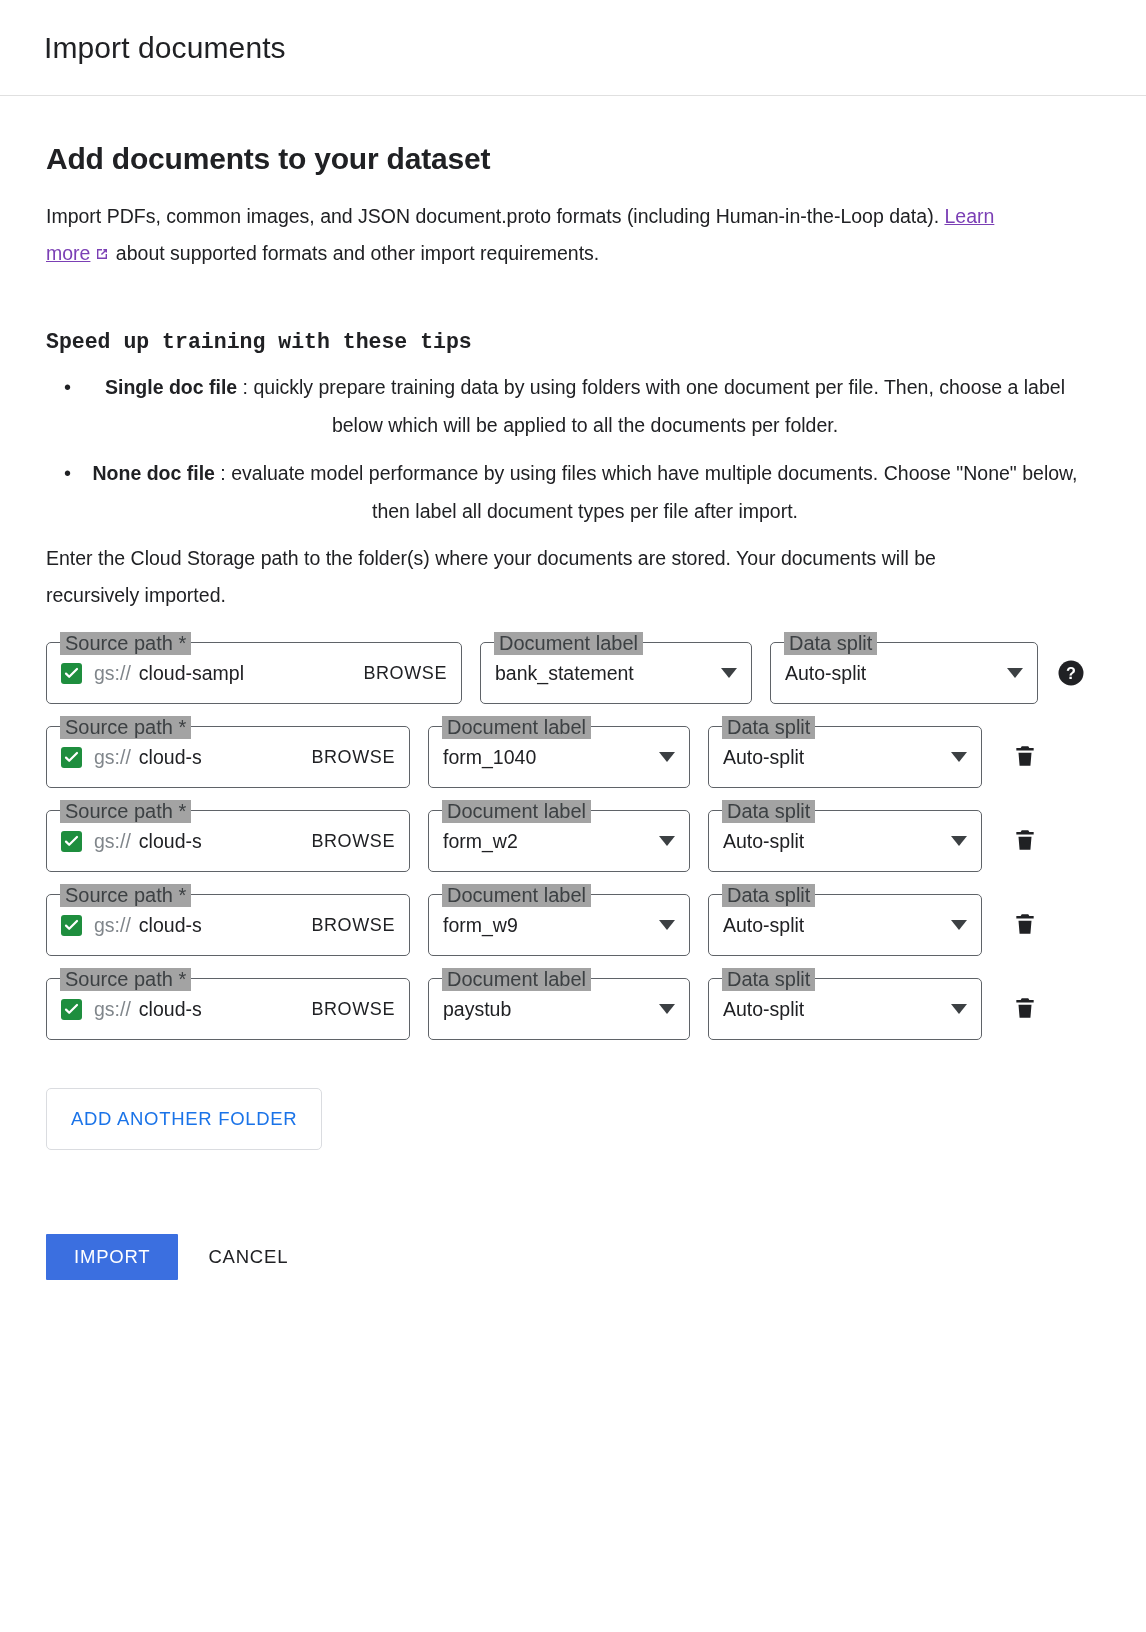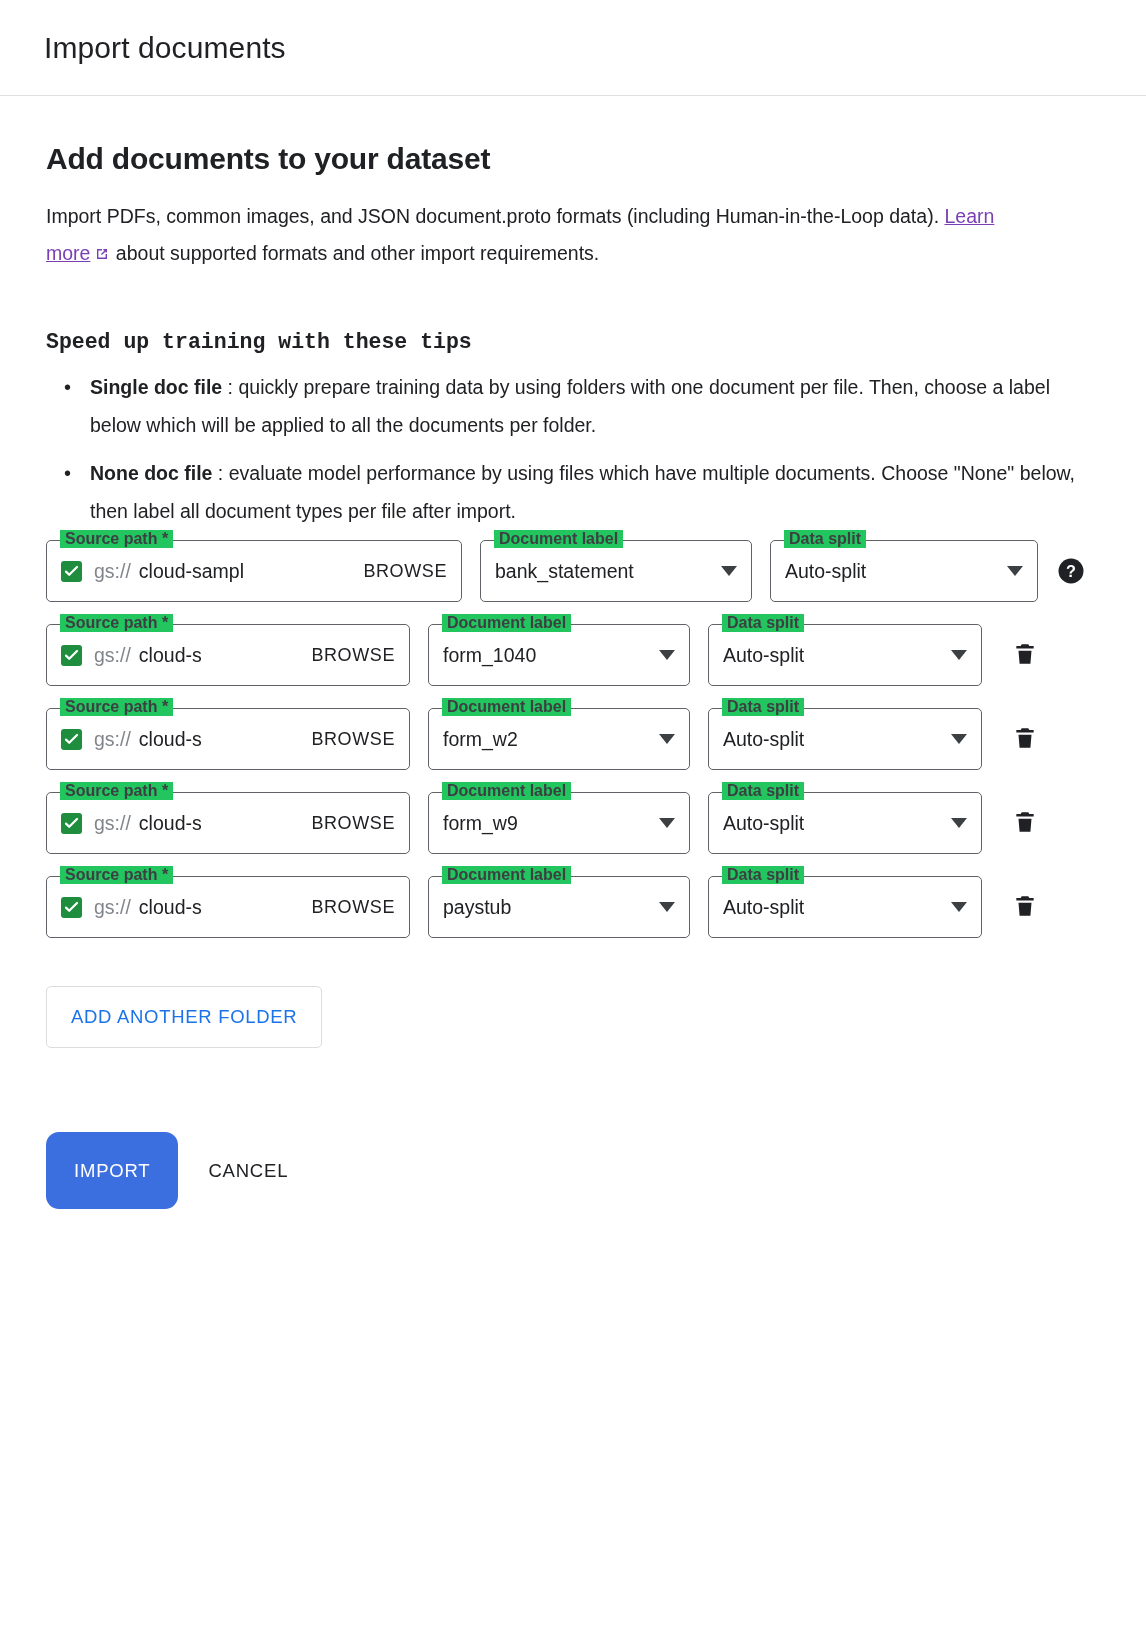--- a/index.html
+++ b/index.html
@@ -55,20 +55,21 @@
     font-size: 21.5px;
     font-weight: 700;
     margin: 56px 0 14px 0;
     font-family: Liberation Mono, monospace;
   }
 
   ul.tips {
     margin: 0;
     padding-left: 44px;
     list-style: none;
+    text-align: center;
   }
   ul.tips li {
     position: relative;
     font-size: 19.5px;
     line-height: 38px;
     margin-bottom: 10px;
     max-width: 990px;
   }
   ul.tips li::before {
     content: "•";
@@ -104,26 +105,25 @@
     border-radius: 5px;
     height: 62px;
     display: flex;
     align-items: center;
     background: #fff;
   }
   .field .legend {
     position: absolute;
     top: -11px;
     left: 13px;
-    background: #22c55e;
+    background: #a3a3a3;
     padding: 0 5px;
-    font-size: 16px;
+    font-size: 20px;
     color: #3c4043;
     white-space: nowrap;
-    font-weight: bold;
   }
 
   .field-source { width: 364px; padding: 0 14px 0 14px; }
   .field-source.first { width: 416px; }
 
   .check-icon {
     width: 21px; height: 21px;
     border-radius: 3px;
     background: #1e8e3e;
     display: inline-flex;
@@ -222,22 +222,22 @@
   .actions {
     display: flex;
     align-items: center;
     margin-top: 84px;
     padding-bottom: 60px;
   }
   .btn-import {
     background: #3b6fe0;
     color: #fff;
     border: 0;
-    border-radius: 13px;
-    height: 77px;
+    border-radius: 1px;
+    height: 46px;
     padding: 0 28px;
     font-size: 18.5px;
     font-weight: 500;
     letter-spacing: 0.8px;
     cursor: pointer;
     font-family: "Liberation Sans", sans-serif;
   }
   .btn-cancel {
     background: transparent;
     border: 0;
@@ -272,20 +272,21 @@
 
   <ul class="tips">
     <li>
       <span class="tip-bold">Single doc file</span><span> : quickly prepare training data by using folders with one document per file. Then, choose a label below which will be applied to all the documents per folder.</span>
     </li>
     <li>
       <span class="tip-bold">None doc file</span><span> : evaluate model performance by using files which have multiple documents. Choose "None" below, then label all document types per file after import.</span>
     </li>
   </ul>
 
+  <p class="source-desc">Enter the Cloud Storage path to the folder(s) where your documents are stored. Your documents will be recursively imported.</p>
 
   
   <div class="row">
     <div class="field field-source first">
       <span class="legend">Source path *</span>
       <span class="check-icon">
           <svg width="15" height="15" viewBox="0 0 15 15">
             <path d="M2 7.6l3.2 3.2L13 3" stroke="#fff" stroke-width="2.2" fill="none" stroke-linecap="round" stroke-linejoin="round"></path>
           </svg>
         </span>

